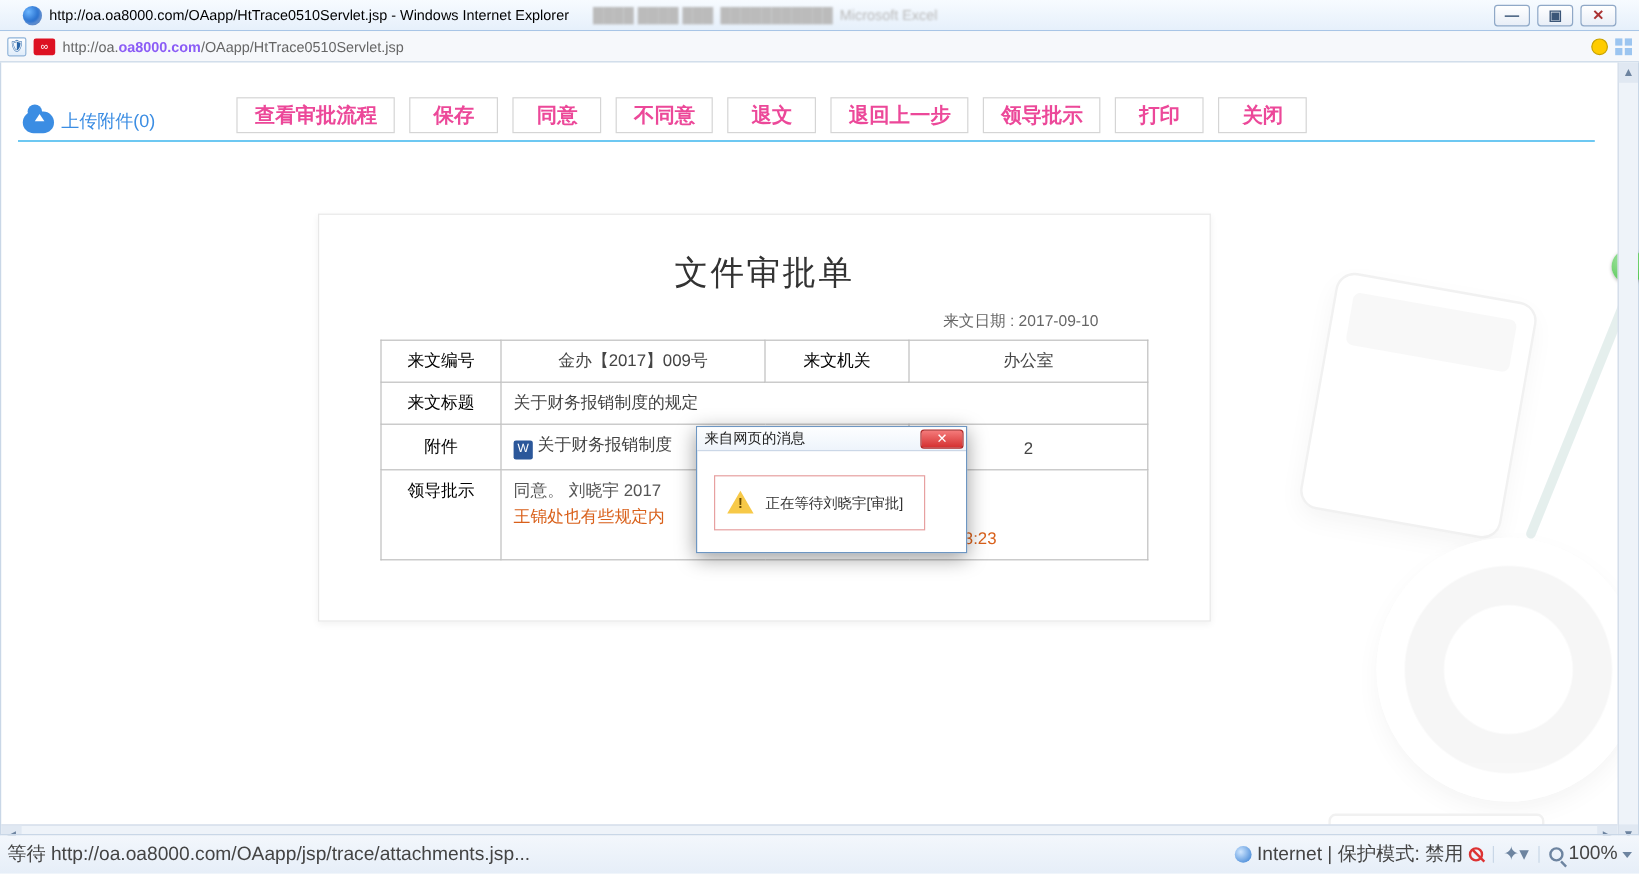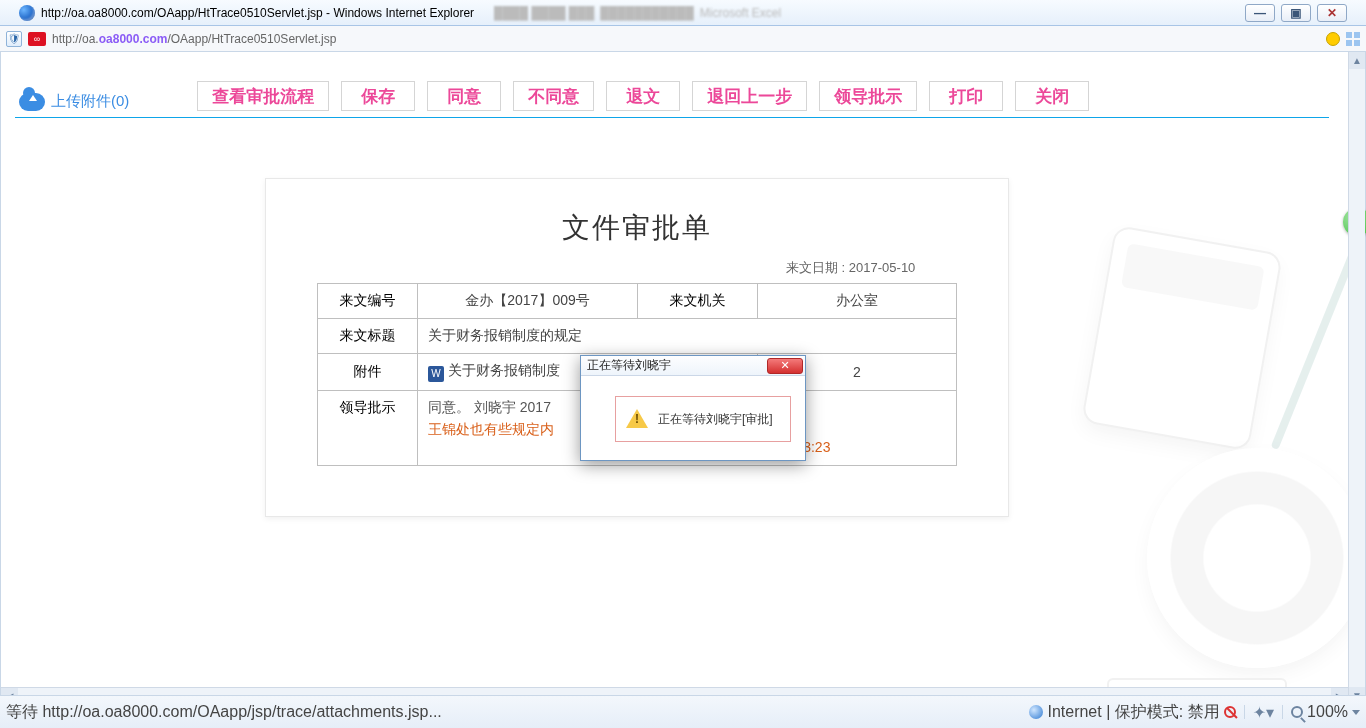--- a/index.html
+++ b/index.html
@@ -79,21 +79,21 @@
 .leader .line1 { color:#555; }
 .leader .line2 { color:#d9601a; display:block; margin-top:4px;}
 .leader .ts { color:#d9601a; display:inline-block; margin-left:260px;}
 
 
 .mask { position:absolute; inset:0; }
 .dialog { position:absolute; left:573px; top:297px; width:226px; border:1px solid #6d96c2; background:#fff; box-shadow:0 4px 16px rgba(0,0,0,.4); padding-bottom:10px;}
 .dlg-title { height:20px; background:linear-gradient(#fdfeff,#eef4fb); border-bottom:1px solid #cbd7e7; display:flex; align-items:center; padding:0 2px 0 6px; font-size:12px; color:#222;}
 .dlg-title .sp{flex:1;}
 .dlg-close { width:36px; height:16px; border-radius:3px; background:linear-gradient(#f47a7a,#d43030); border:1px solid #b02828; color:#fff; display:flex; align-items:center; justify-content:center; font-size:11px; cursor:pointer;}
-.dlg-body { padding:20px 14px 8px 14px; display:flex; flex-direction:column; align-items:flex-end; gap:18px;}
+.dlg-body { padding:20px 14px 8px 14px; display:flex; flex-direction:column; align-items:flex-start; gap:18px;}
 .msg-box { width:176px; height:46px; border:1px solid #e7a0a0; display:flex; align-items:center; gap:10px; padding:0 10px; }
 .warn-icon { width:22px; height:20px; position:relative; }
 .warn-icon::before{content:"";position:absolute;left:0;top:0;width:0;height:0;border-left:11px solid transparent;border-right:11px solid transparent;border-bottom:19px solid #f7c948;}
 .warn-icon::after{content:"!";position:absolute;left:0;right:0;top:3px;text-align:center;color:#6a4b00;font-weight:bold;font-size:12px;}
 .msg-text { color:#333; font-size:12px;}
 .dlg-footer { display:flex; justify-content:flex-end; padding:0 14px; }
 .ok-btn { width:78px; height:22px; border:1px solid #6fa0d8; border-radius:3px; background:linear-gradient(#fdfeff,#e2ecf7); color:#234; cursor:pointer; outline:2px solid #6fb2ff; outline-offset:-1px;}
 
 
 .status { position:absolute; left:0; right:0; bottom:0; height:23px; background:linear-gradient(#f3f7fc,#e6eef8); border-top:1px solid #c9d7e7; display:flex; align-items:center; font-size:16px; color:#444; padding:16px 6px;}
@@ -162,21 +162,21 @@
           <div class="btn wide" style="min-width:100px">退回上一步</div>
           <div class="btn" style="min-width:90px">领导批示</div>
           <div class="btn">打印</div>
           <div class="btn">关闭</div>
         </div>
       </div>
 
       <div class="doc">
         <h1>文件审批单</h1>
         <div class="meta">
-          <span>来文日期 : </span><span>2017-05-10</span>
+          <span>来文日期 : </span><span>2017-09-10</span>
         </div>
         <table class="form">
           <tbody>
               <tr>
             <td class="lab">来文编号</td>
             <td class="c2">金办【2017】009号</td>
             <td class="c3 lab">来文机关</td>
             <td class="c4">办公室</td>
           </tr>
           <tr>
@@ -200,21 +200,21 @@
               </span>
             </td>
           </tr>
         </tbody>
           </table>
       </div>
 
       <div class="mask"></div>
       <div class="dialog">
         <div class="dlg-title">
-          <span>正在等待刘晓宇</span>
+          <span>来自网页的消息</span>
           <span class="sp"></span>
           <div class="dlg-close">✕</div>
         </div>
         <div class="dlg-body">
           <div class="msg-box">
             <span class="warn-icon"></span>
             <span class="msg-text">正在等待刘晓宇[审批]</span>
           </div>
         </div>
       </div>

